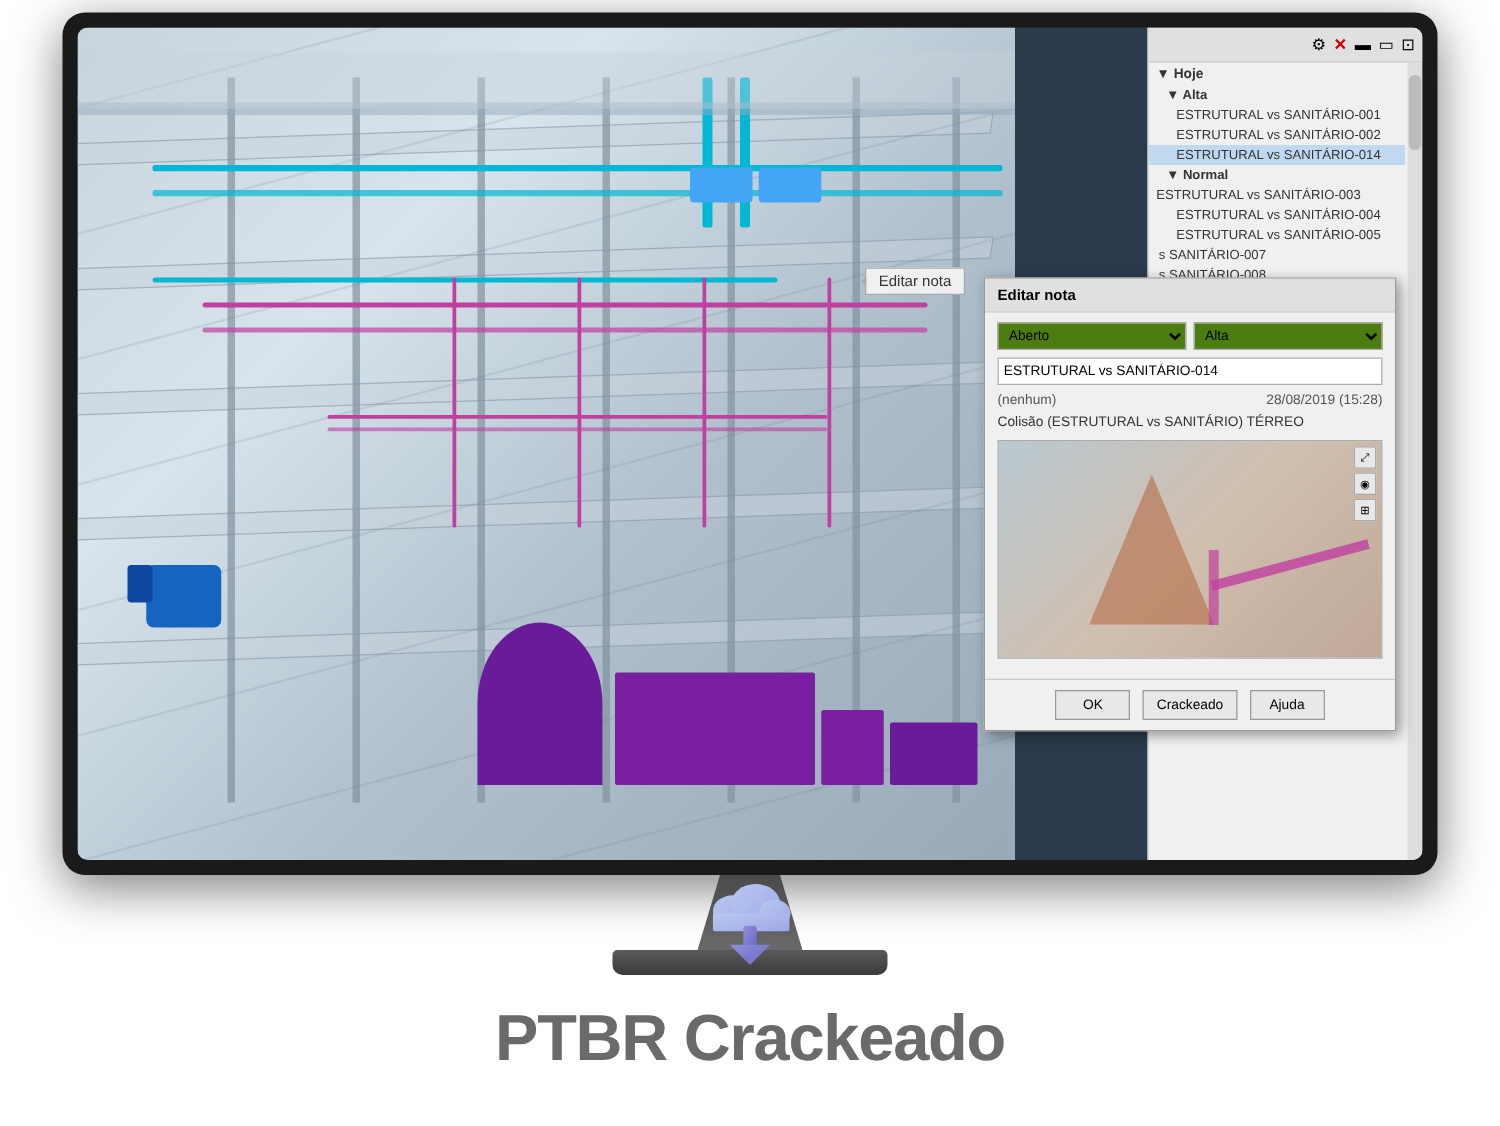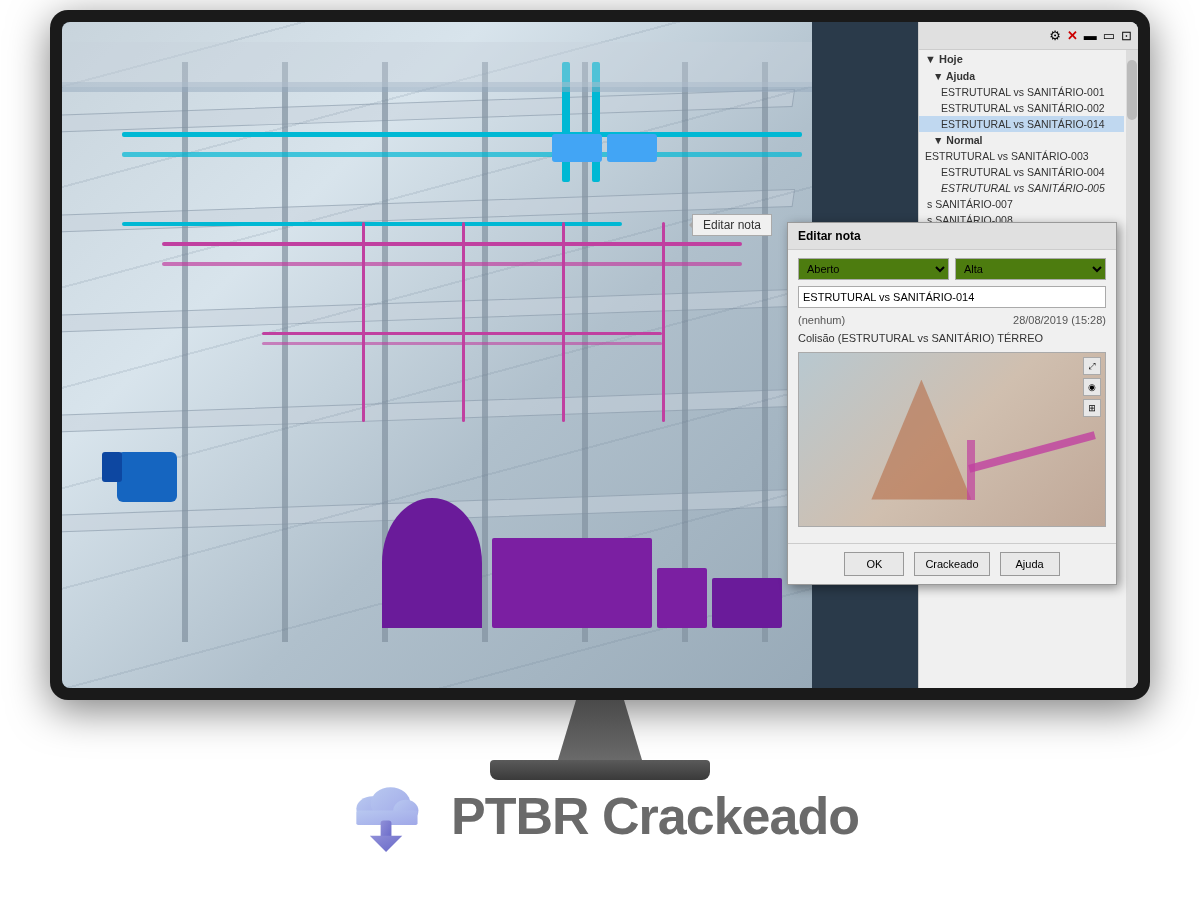--- a/index.html
+++ b/index.html
@@ -156,20 +156,21 @@
     
     .logo-area {
       position: absolute;
       bottom: 40px;
       left: 50%;
       transform: translateX(-50%);
       display: flex;
       align-items: center;
       gap: 20px;
       white-space: nowrap;
+      flex-direction: column;
     }
 
     
     .cloud-icon-wrap {
       width: 90px;
       height: 90px;
       position: relative;
     }
 
     .cloud-icon-svg {
@@ -280,29 +281,29 @@
         <span style="font-size:13px;color:#c00;font-weight:bold;cursor:pointer;">✕</span>
         <span style="font-size:13px;cursor:pointer;">▬</span>
         <span style="font-size:13px;cursor:pointer;">▭</span>
         <span style="font-size:13px;cursor:pointer;">⊡</span>
       </div>
 
       <div style="overflow-y:auto;height:calc(100% - 28px);font-size:10.5px;color:#333;position:relative;padding-right:14px;">
 
         <div style="padding:3px 6px;font-weight:bold;font-size:11px;">▼ Hoje</div>
 
-        <div style="padding:2px 14px;font-weight:bold;">▼ Ajuda</div>
+        <div style="padding:2px 14px;font-weight:bold;">▼ Alta</div>
         <div class="list-item" style="padding:2px 22px;font-size:10.5px;">ESTRUTURAL vs SANITÁRIO-001</div>
         <div class="list-item" style="padding:2px 22px;font-size:10.5px;">ESTRUTURAL vs SANITÁRIO-002</div>
         <div class="list-item selected" style="padding:2px 22px;font-size:10.5px;background:#c0d8f0;">ESTRUTURAL vs SANITÁRIO-014</div>
 
         <div style="padding:2px 14px;font-weight:bold;">▼ Normal</div>
         <div class="list-item" style="padding:2px 6px;font-size:10.5px;">ESTRUTURAL vs SANITÁRIO-003</div>
         <div class="list-item" style="padding:2px 22px;font-size:10.5px;">ESTRUTURAL vs SANITÁRIO-004</div>
-        <div class="list-item" style="padding:2px 22px;font-size:10.5px;font-style:italic;">ESTRUTURAL vs SANITÁRIO-005</div>
+        <div class="list-item" style="padding:2px 22px;font-size:10.5px;">ESTRUTURAL vs SANITÁRIO-005</div>
 
         <div class="list-item" style="padding:2px 8px;font-size:10.5px;">s SANITÁRIO-007</div>
         <div class="list-item" style="padding:2px 8px;font-size:10.5px;">s SANITÁRIO-008</div>
         <div class="list-item" style="padding:2px 8px;font-size:10.5px;">s SANITÁRIO-009</div>
         <div class="list-item" style="padding:2px 8px;font-size:10.5px;">s SANITÁRIO-010</div>
         <div class="list-item" style="padding:2px 8px;font-size:10.5px;">s SANITÁRIO-011</div>
         <div class="list-item" style="padding:2px 8px;font-size:10.5px;">s SANITÁRIO-012</div>
         <div class="list-item" style="padding:2px 8px;font-size:10.5px;">s SANITÁRIO-015</div>
         <div class="list-item" style="padding:2px 8px;font-size:10.5px;">s SANITÁRIO-013</div>
         <div class="list-item" style="padding:2px 8px;font-size:10.5px;">s SANITÁRIO-016</div>

